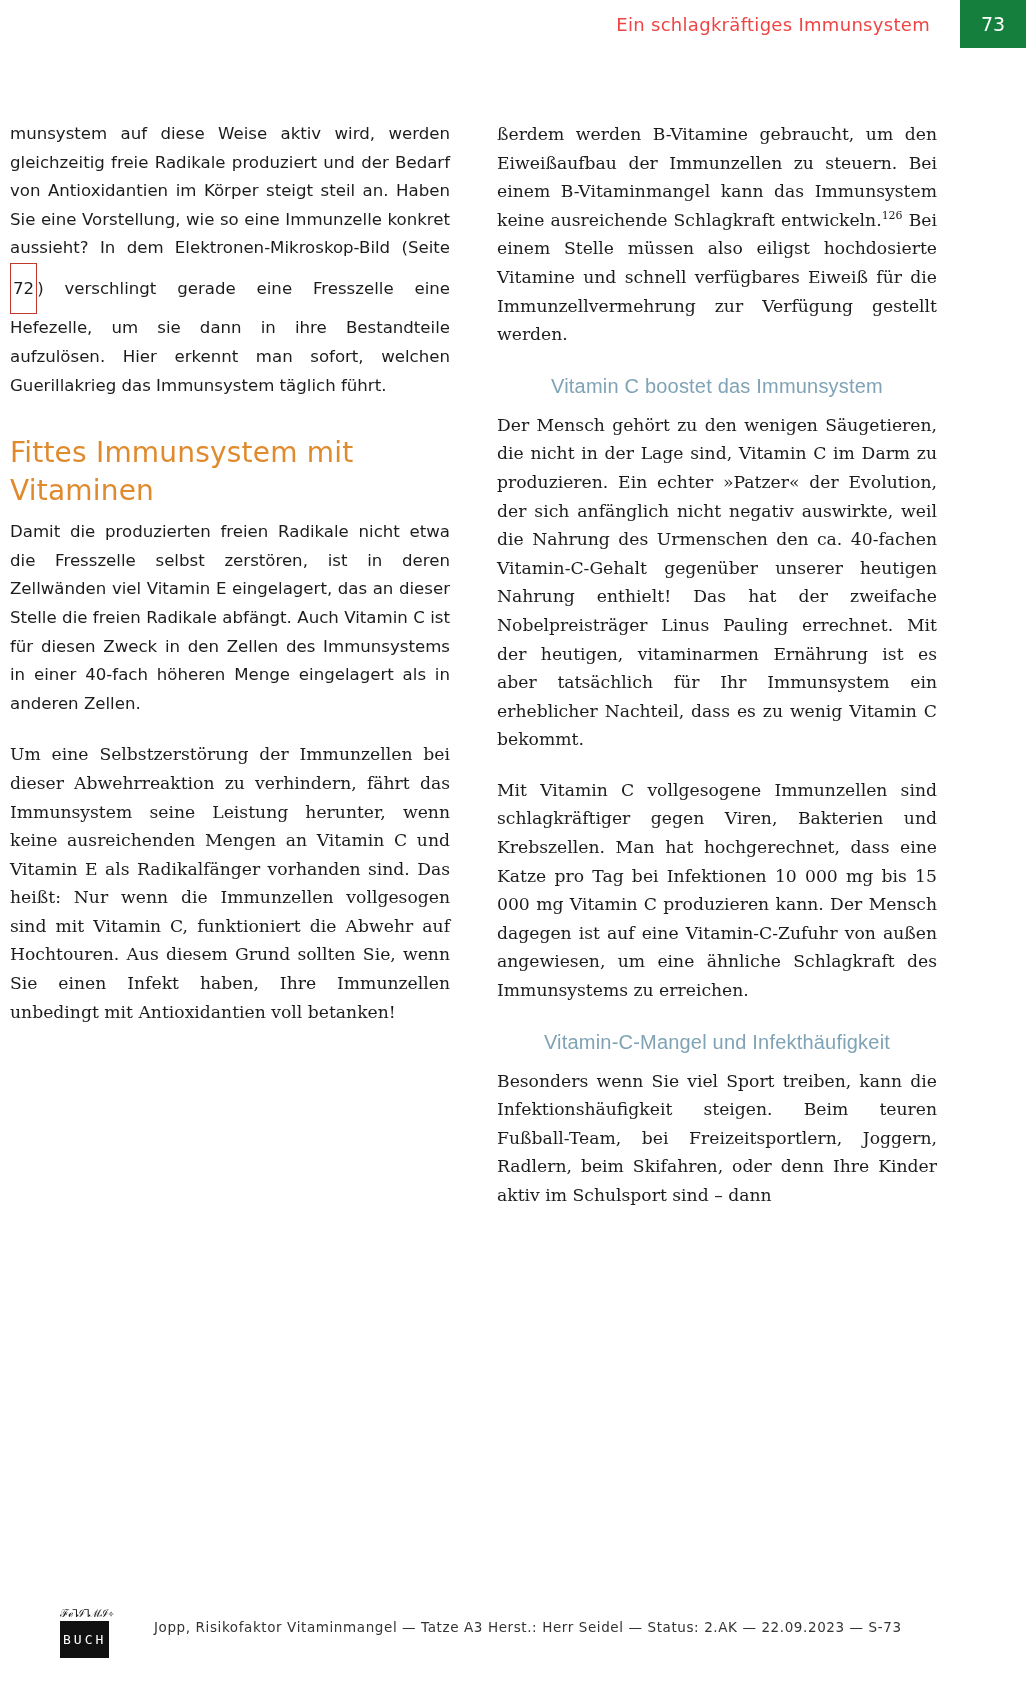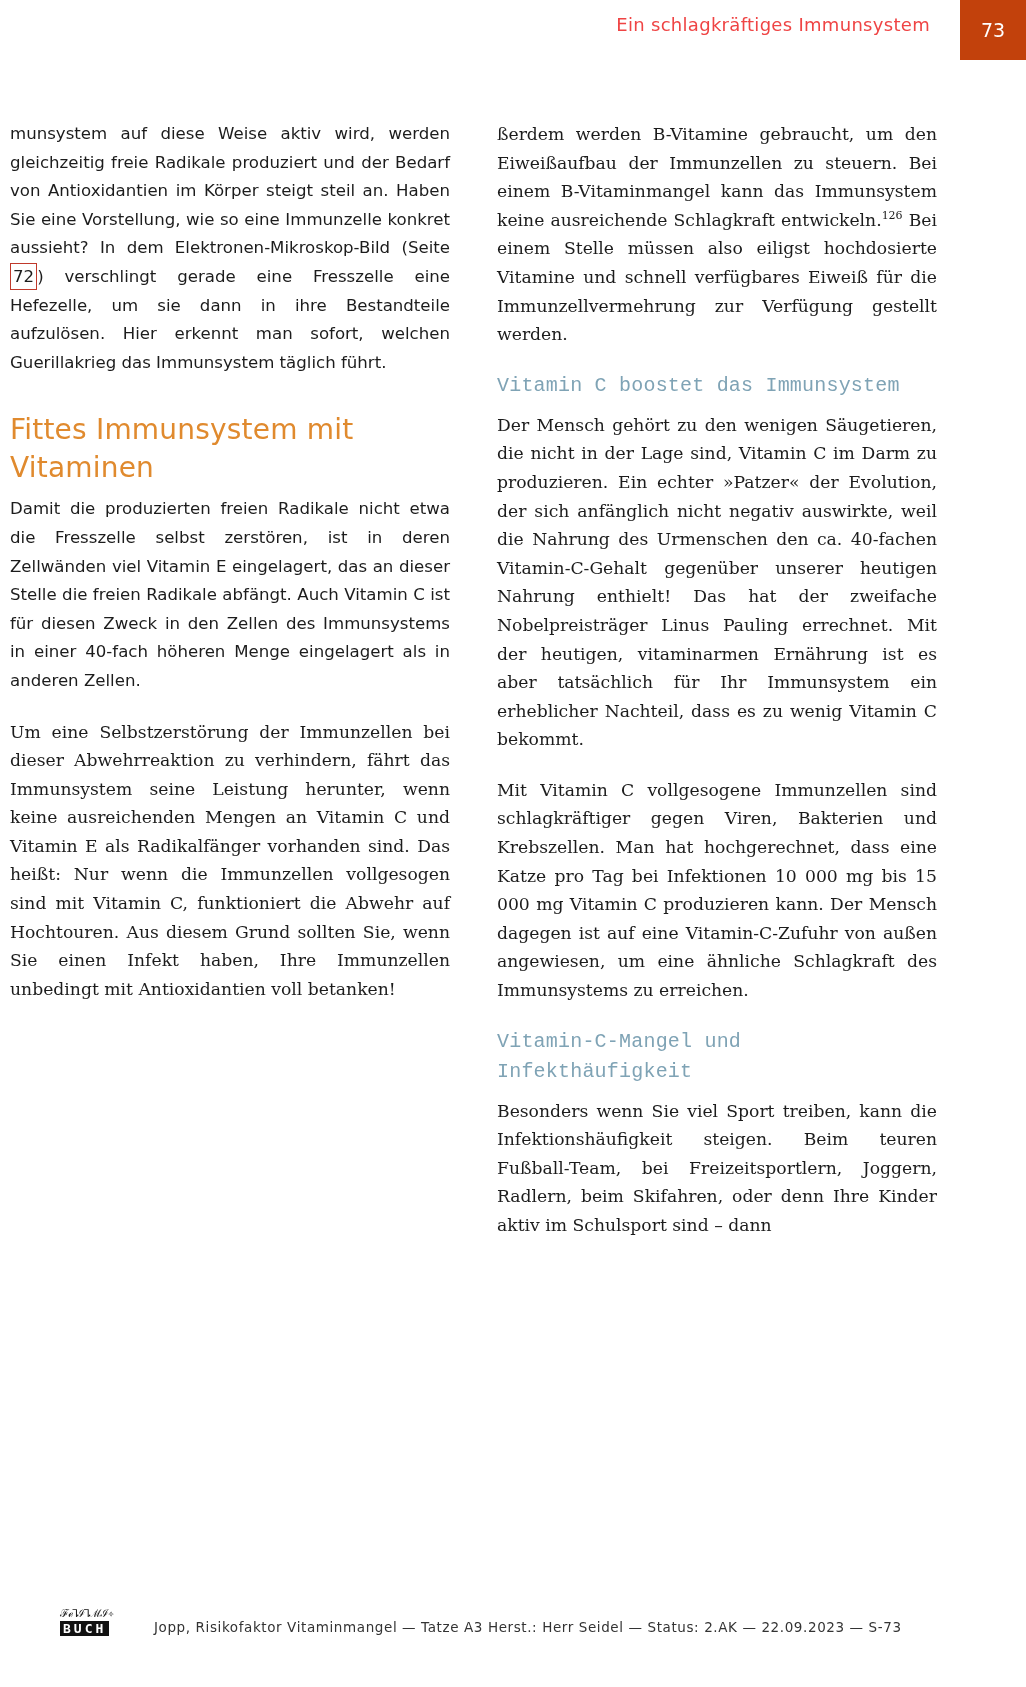--- a/index.html
+++ b/index.html
@@ -32,22 +32,22 @@
     font-size: 18px;
     letter-spacing: 0.3px;
     color: #ef4444;
     white-space: nowrap;
   }
   .page-number-box {
     position: absolute;
     right: 0;
     top: 0;
     width: 66px;
-    height: 60px;
-    background: #c2410c;
+    height: 48px;
+    background: #15803d;
     color: #ffffff;
     display: flex;
     align-items: center;
     justify-content: center;
     font-family: "DejaVu Sans", sans-serif;
     font-size: 19px;
   }
 
   
   .content {
@@ -76,42 +76,43 @@
   p.last { margin-bottom: 0; }
 
   .sans {
     font-family: "DejaVu Sans", sans-serif;
     font-size: 16.6px;
     line-height: 28.6px;
   }
 
   h2.section-head {
     margin: 0 0 10px 0;
-    font-family: Liberation Mono, monospace;
+    font-family: Liberation Sans, sans-serif;
     font-weight: normal;
     font-size: 20px;
     line-height: 30px;
     color: #7fa3b5;
     letter-spacing: 0.2px;
+    text-align: center;
   }
 
   h1.chapter-head {
     margin: 34px 0 8px 0;
     font-family: "DejaVu Sans", sans-serif;
     font-weight: normal;
     font-size: 28px;
     line-height: 38px;
     color: #e08a2e;
     letter-spacing: 0.2px;
   }
 
   .page-ref {
     display: inline-block;
     border: 1.5px solid #c0392b;
-    padding: 4px 2px;
+    padding: 16px 2px;
     line-height: 1.05;
   }
 
   sup {
     font-size: 11px;
     vertical-align: super;
     line-height: 0;
   }
 
   
@@ -136,23 +137,22 @@
   .footer-logo .lg-top {
     letter-spacing: -1px;
     white-space: nowrap;
   }
   .footer-logo .lg-bot {
     margin-top: 1px;
     background: #111;
     color: #fff;
     letter-spacing: 3px;
     font-size: 13px;
-    padding: 1px 3px;
+    padding: 12px 3px;
     display: inline-block;
-    font-weight: bold;
   }
   .footer-text {
     position: absolute;
     left: 94px;
     top: 12px;
     font-family: "DejaVu Sans", sans-serif;
     font-size: 13.5px;
     letter-spacing: 0.6px;
     color: #333;
     white-space: nowrap;

